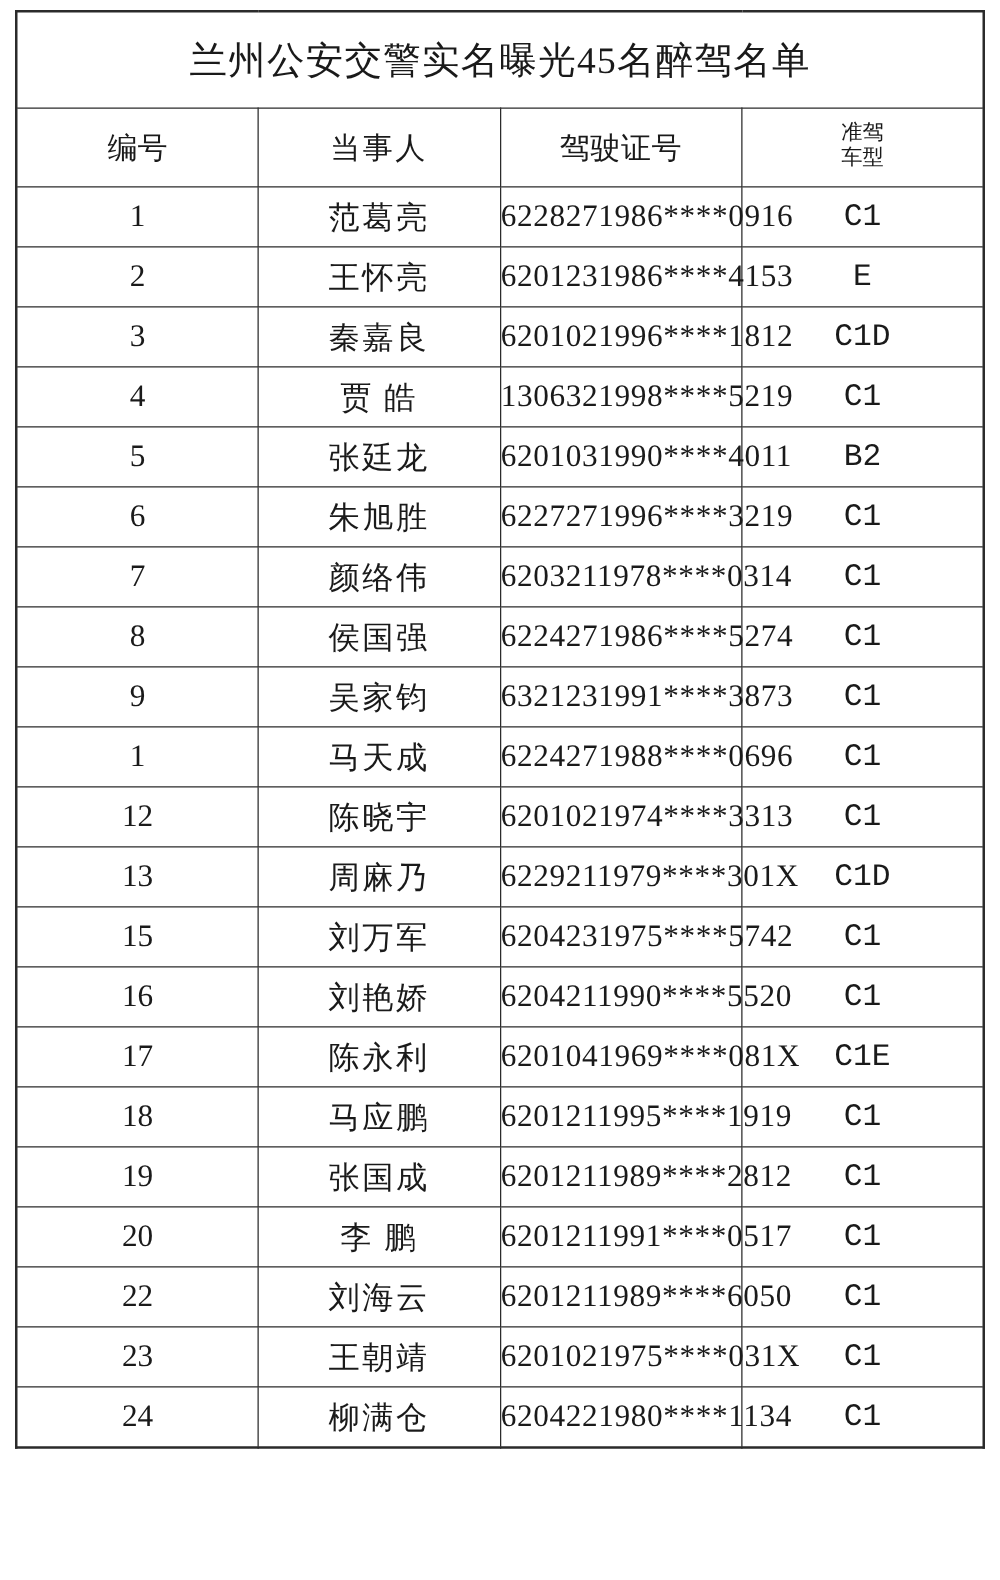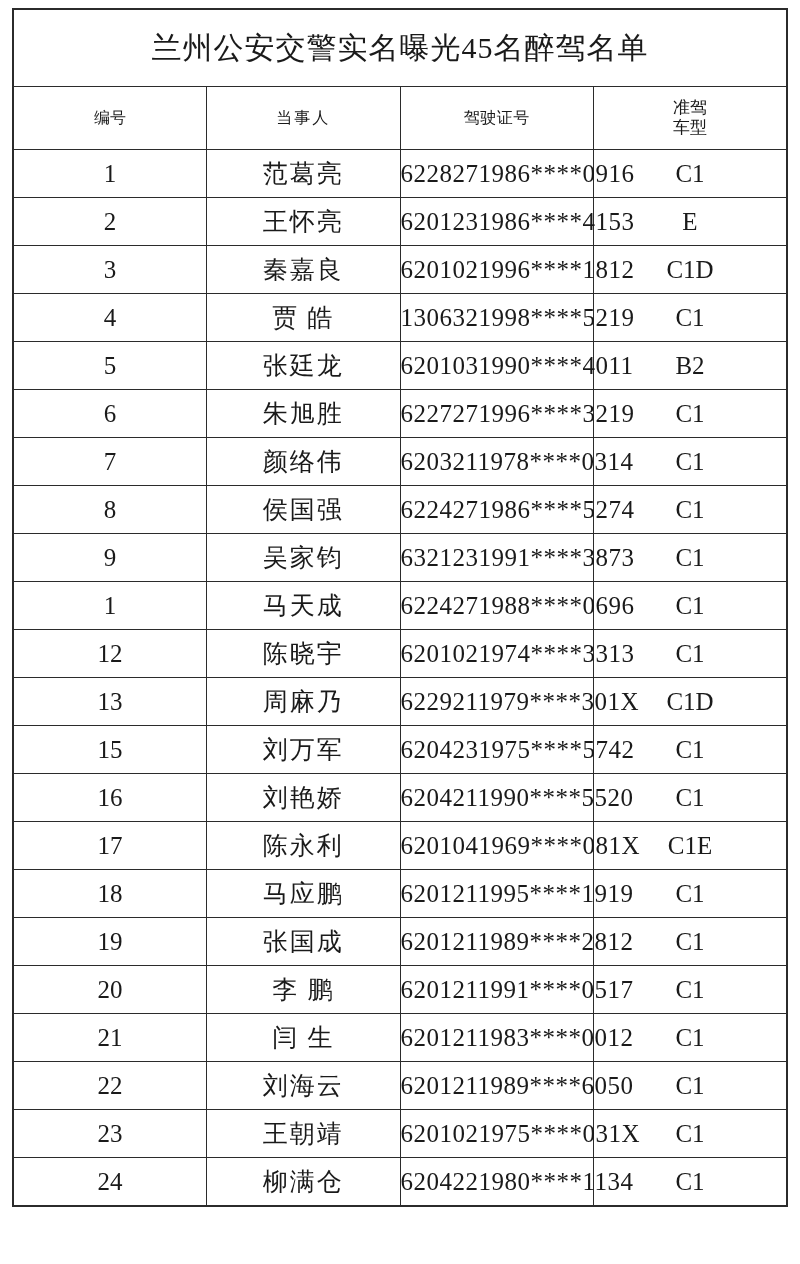--- a/index.html
+++ b/index.html
@@ -35,21 +35,21 @@
   }
   .title-cell {
     height: 76px;
     font-size: 30px;
     font-weight: bold;
     letter-spacing: 1px;
     font-family: "Liberation Serif", serif;
   }
   .head-cell {
     height: 62px;
-    font-size: 16px;
+    font-size: 24px;
   }
   .head-cell.two-line {
     font-size: 17px;
     line-height: 1.15;
   }
   .head-cell.two-line span {
     display: block;
   }
   tr.data-row td {
     height: 47px;
@@ -61,20 +61,21 @@
   td.col-name {
     width: 136px;
     letter-spacing: 2px;
   }
   td.col-license {
     width: 370px;
     letter-spacing: 0.5px;
   }
   td.col-type {
     width: 176px;
+    font-family: Liberation Mono, monospace;
   }
   .name-wide {
     letter-spacing: 14px;
     padding-left: 14px;
   }
 </style>
 </head>
 <body>
 
 <div class="sheet">
@@ -195,26 +196,20 @@
         <td class="col-license">6201211989****2812</td>
         <td class="col-type">C1</td>
       </tr>
       <tr class="data-row">
         <td class="col-id">20</td>
         <td class="col-name name-wide">李 鹏</td>
         <td class="col-license">6201211991****0517</td>
         <td class="col-type">C1</td>
       </tr>
       <tr class="data-row">
-        <td class="col-id">21</td>
-        <td class="col-name name-wide">闫 生</td>
-        <td class="col-license">6201211983****0012</td>
-        <td class="col-type">C1</td>
-      </tr>
-      <tr class="data-row">
         <td class="col-id">22</td>
         <td class="col-name">刘海云</td>
         <td class="col-license">6201211989****6050</td>
         <td class="col-type">C1</td>
       </tr>
       <tr class="data-row">
         <td class="col-id">23</td>
         <td class="col-name">王朝靖</td>
         <td class="col-license">6201021975****031X</td>
         <td class="col-type">C1</td>

